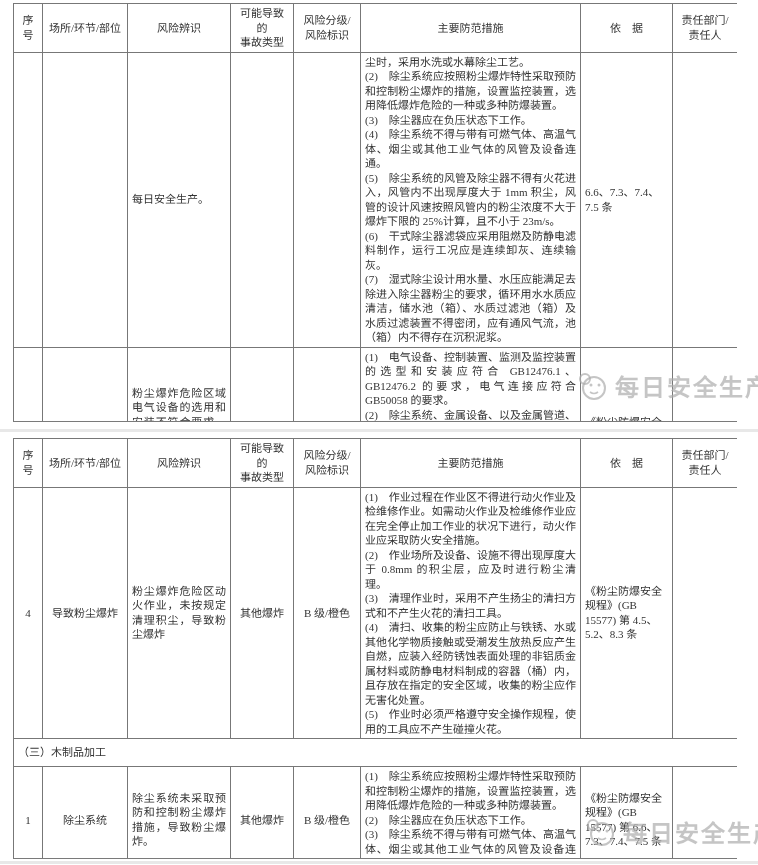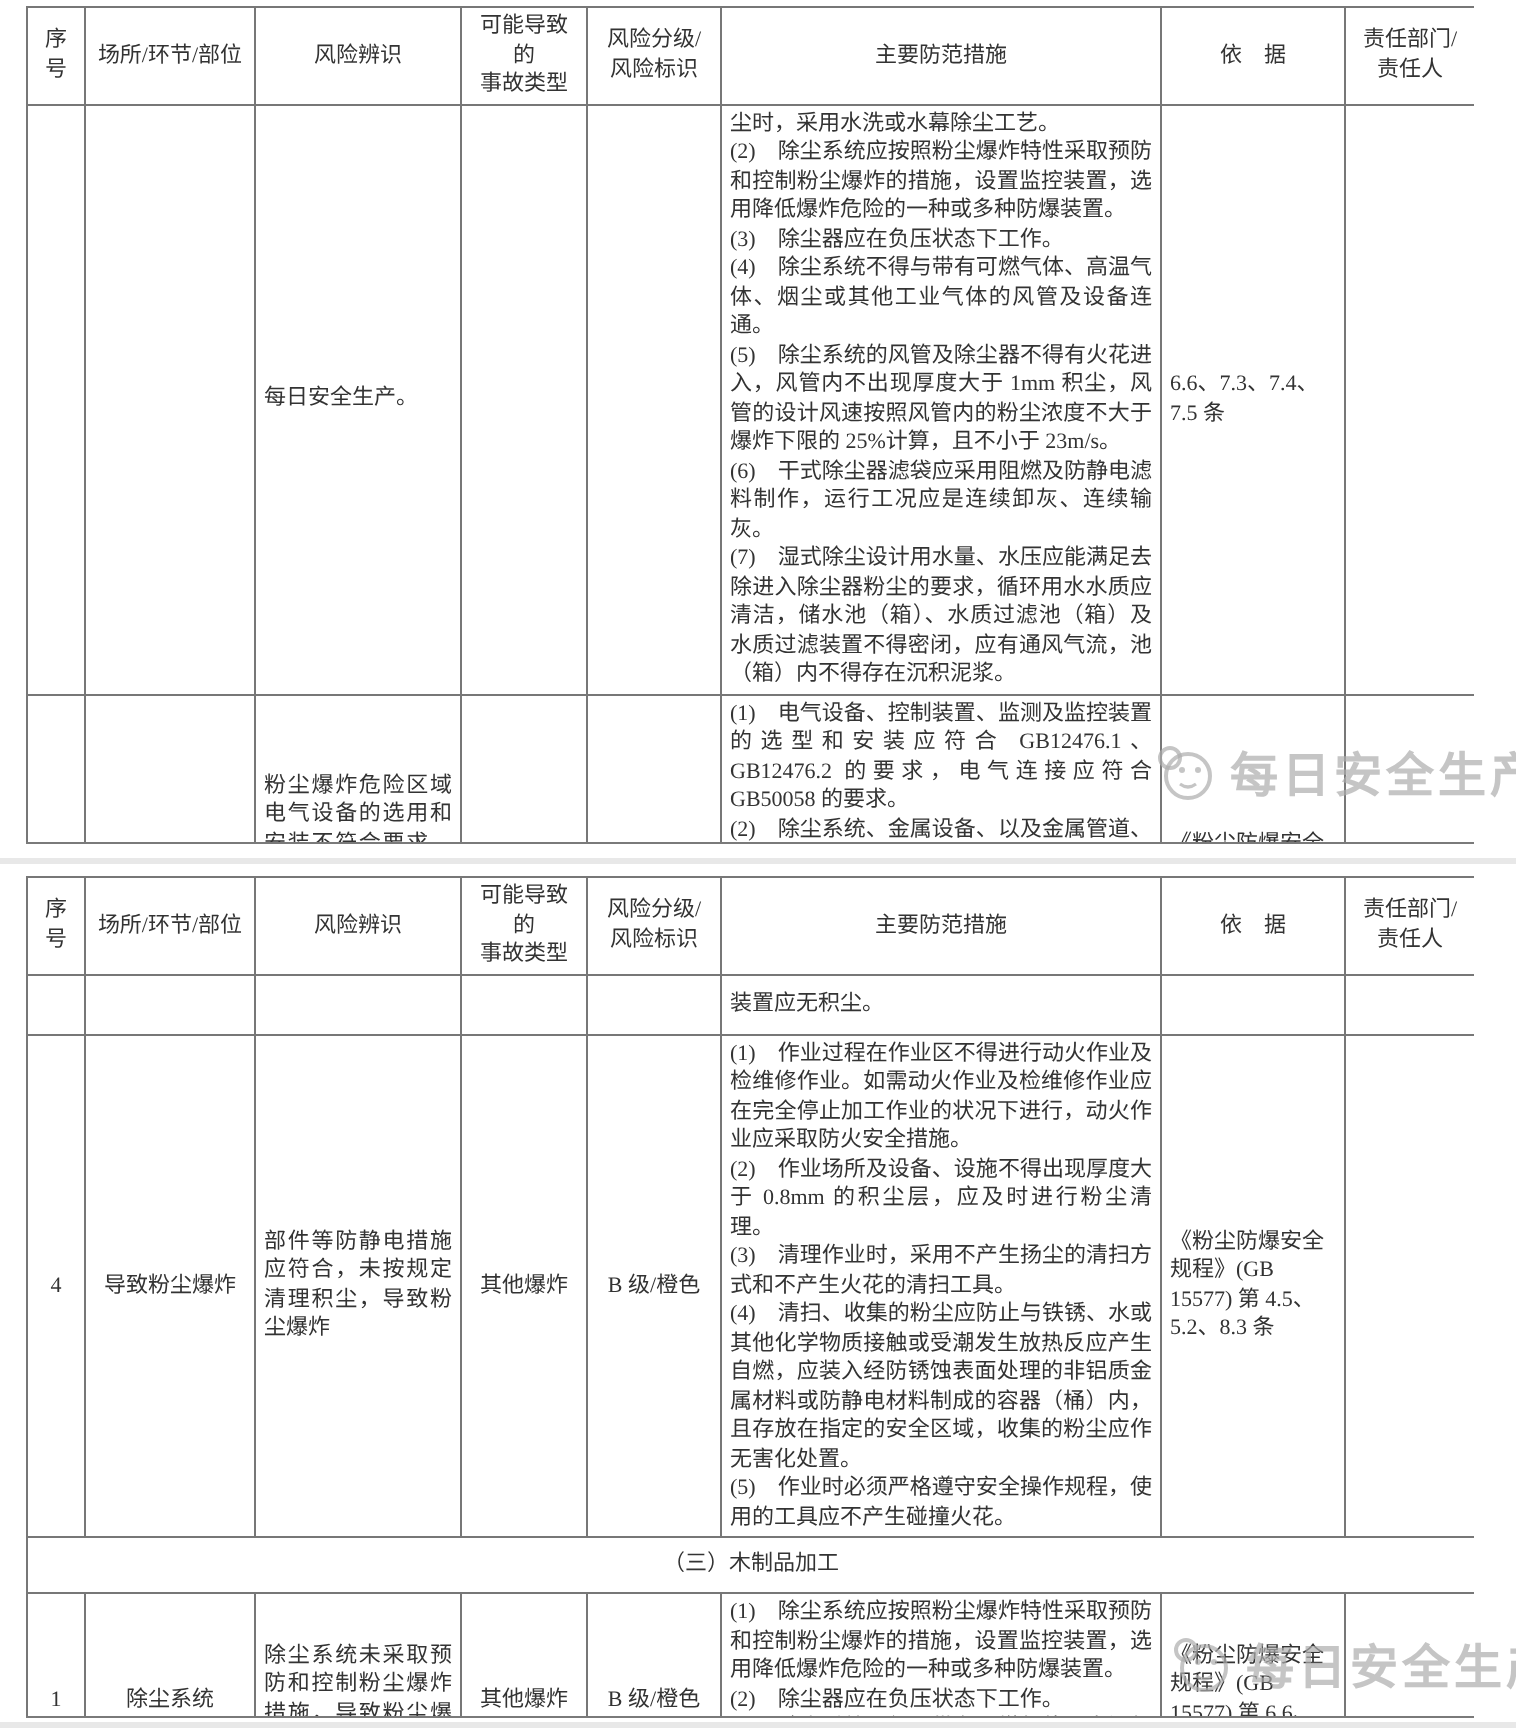--- a/index.html
+++ b/index.html
@@ -32,21 +32,21 @@
   td.c-meas{
     text-align:justify;vertical-align:top;white-space:pre-wrap;
     padding:3px 5px;
   }
   td.c-basis{text-align:left;padding:3px 4px;margin-left:21px;}
   td.vtop{vertical-align:top;}
   tr.h-header{height:35px;}
   tr.h-t1a{height:265px;} tr.h-t1b{height:118px;}
   tr.h-t2a{height:30px;}  tr.h-t2b{height:234px;}
   tr.h-sect{height:28px;} tr.h-t2c{height:93px;}
-  td.c-sect{text-align:center;padding-left:10px;font-size:11px;}
+  td.c-sect{text-align:left;padding-left:10px;font-size:11px;}
   .watermark{
     position:absolute;display:flex;align-items:center;gap:5px;
     color:rgba(168,168,168,0.75);z-index:5;pointer-events:none;
   }
   .wm1{left:576px;top:368px;}
   .wm2{left:584px;top:814px;}
   .wm-text{
     font-size:24px;font-weight:bold;letter-spacing:2px;white-space:nowrap;
     color:rgba(172,172,172,0.7);
   }
@@ -138,34 +138,24 @@
       <th class="hd">风险辨识</th>
       <th class="hd">可能导致的
 事故类型</th>
       <th class="hd">风险分级/
 风险标识</th>
       <th class="hd">主要防范措施</th>
       <th class="hd">依　据</th>
       <th class="hd">责任部门/
 责任人</th>
     </tr>
-    <tr class="h-t2a">
-      <td class="c-center vtop"></td>
-      <td class="c-center vtop"></td>
-      <td class="c-risk vtop"></td>
-      <td class="c-center vtop"></td>
-      <td class="c-center vtop"></td>
-      <td class="c-meas">装置应无积尘。</td>
-      <td class="c-basis vtop"></td>
-      <td></td>
-    </tr>
     <tr class="h-t2b">
       <td class="c-center">4</td>
       <td class="c-center">导致粉尘爆炸</td>
-      <td class="c-risk">部件等防静电措施应符合，未按规定清理积尘，导致粉尘爆炸</td>
+      <td class="c-risk">粉尘爆炸危险区动火作业，未按规定清理积尘，导致粉尘爆炸</td>
       <td class="c-center">其他爆炸</td>
       <td class="c-center">B 级/橙色</td>
       <td class="c-meas">(1)　作业过程在作业区不得进行动火作业及检维修作业。如需动火作业及检维修作业应在完全停止加工作业的状况下进行，动火作业应采取防火安全措施。
 (2)　作业场所及设备、设施不得出现厚度大于 0.8mm 的积尘层，应及时进行粉尘清理。
 (3)　清理作业时，采用不产生扬尘的清扫方式和不产生火花的清扫工具。
 (4)　清扫、收集的粉尘应防止与铁锈、水或其他化学物质接触或受潮发生放热反应产生自燃，应装入经防锈蚀表面处理的非铝质金属材料或防静电材料制成的容器（桶）内，且存放在指定的安全区域，收集的粉尘应作无害化处置。
 (5)　作业时必须严格遵守安全操作规程，使用的工具应不产生碰撞火花。</td>
       <td class="c-basis">《粉尘防爆安全规程》(GB 15577) 第 4.5、5.2、8.3 条</td>
       <td></td>
     </tr>

